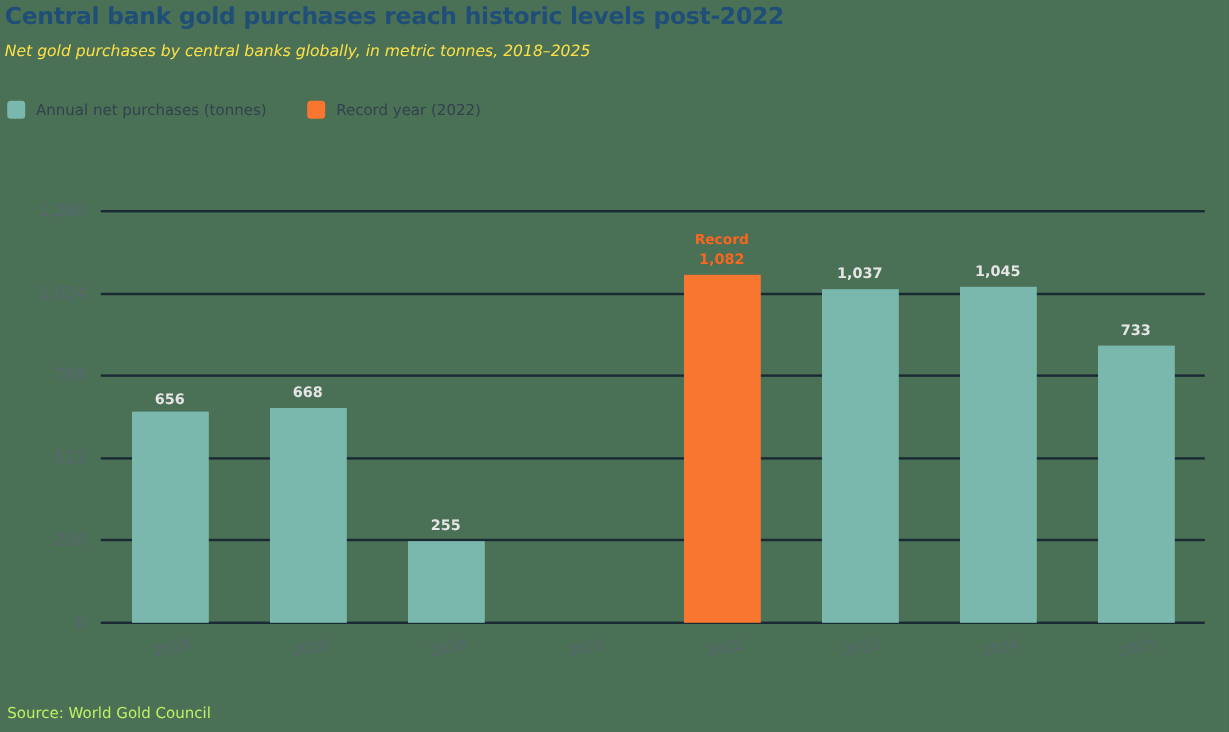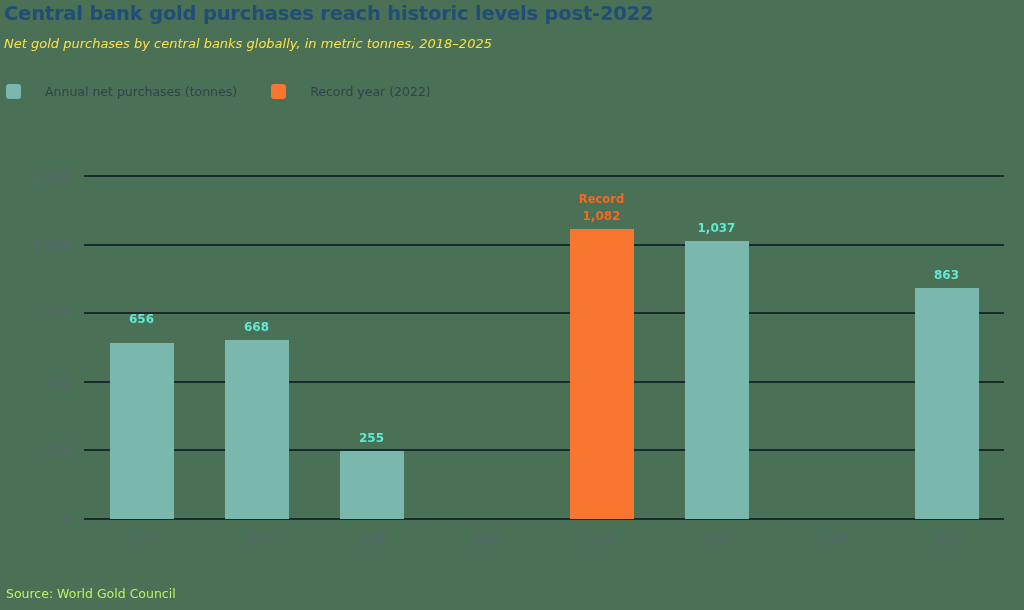--- a/index.html
+++ b/index.html
@@ -46,21 +46,21 @@
     position: absolute;
     left: 6px;
     top: 84px;
     display: flex;
     align-items: center;
     gap: 34px;
   }
   .legend-item {
     display: flex;
     align-items: center;
-    gap: 24px;
+    gap: 9px;
   }
   .legend-swatch {
     width: 15px;
     height: 15px;
     border-radius: 3px;
     display: block;
   }
   .legend-label {
     font-size: 12.5px;
     color: #33424f;
@@ -121,21 +121,21 @@
   }
   .bar.highlight {
     background: #f97631;
   }
   .bar-value {
     position: absolute;
     left: 50%;
     transform: translateX(-50%);
     font-size: 12px;
     font-weight: bold;
-    color: #5eead4;
+    color: #e5e5e5;
     white-space: nowrap;
   }
   .bar-value.highlight {
     color: #f9671f;
   }
   .record-tag {
     position: absolute;
     left: 50%;
     transform: translateX(-50%);
     font-size: 11.5px;
@@ -202,42 +202,46 @@
       <div class="gridline" style="top: 342px;"></div>
       <div class="gridline" style="top: 273.4px;"></div>
       <div class="gridline" style="top: 204.8px;"></div>
       <div class="gridline" style="top: 136.2px;"></div>
       <div class="gridline" style="top: 67.6px;"></div>
       <div class="gridline" style="top: -1px;"></div>
     </div>
   <div class="bars">
       <div class="bar-slot" style="left: 0px; width: 115px;">
         <div class="bar" title="2018: 656" style="height: 175.787px;"></div>
-        <div class="bar-value" style="top: 136px;">656</div>
+        <div class="bar-value" style="top: 150px;">656</div>
       </div>
       <div class="bar-slot" style="left: 115px; width: 115px;">
         <div class="bar" title="2019: 668" style="height: 179.003px;"></div>
         <div class="bar-value" style="top: 143.997px;">668</div>
       </div>
       <div class="bar-slot" style="left: 230px; width: 115px;">
         <div class="bar" title="2020: 255" style="height: 68.332px;"></div>
         <div class="bar-value" style="top: 254.668px;">255</div>
       </div>
       <div class="bar-slot" style="left: 460px; width: 115px;">
         <div class="bar highlight" title="2022: 1,082" style="height: 289.942px;"></div>
         <div class="bar-value highlight" style="top: 33.0578px;">1,082</div>
         <div class="record-tag" style="top: 16.0578px;">Record</div>
       </div>
       <div class="bar-slot" style="left: 575px; width: 115px;">
         <div class="bar" title="2023: 1,037" style="height: 277.884px;"></div>
         <div class="bar-value" style="top: 45.1164px;">1,037</div>
       </div>
+      <div class="bar-slot" style="left: 690px; width: 115px;">
+        <div class="bar" title="2024: 1,045" style="height: 280.027px;"></div>
+        <div class="bar-value" style="top: 42.9727px;">1,045</div>
+      </div>
       <div class="bar-slot" style="left: 805px; width: 115px;">
         <div class="bar" title="2025: 863" style="height: 231.257px;"></div>
-        <div class="bar-value" style="top: 91.743px;">863</div>
+        <div class="bar-value" style="top: 91.743px;">733</div>
       </div>
     </div>
   <div class="xaxis">
       <div class="xtick" style="left: 57.5px; transform: translateX(-50%) rotate(-12deg);">2018</div>
       <div class="xtick" style="left: 172.5px; transform: translateX(-50%) rotate(-12deg);">2019</div>
       <div class="xtick" style="left: 287.5px; transform: translateX(-50%) rotate(-12deg);">2020</div>
       <div class="xtick" style="left: 402.5px; transform: translateX(-50%) rotate(-12deg);">2021</div>
       <div class="xtick" style="left: 517.5px; transform: translateX(-50%) rotate(-12deg);">2022</div>
       <div class="xtick" style="left: 632.5px; transform: translateX(-50%) rotate(-12deg);">2023</div>
       <div class="xtick" style="left: 747.5px; transform: translateX(-50%) rotate(-12deg);">2024</div>

